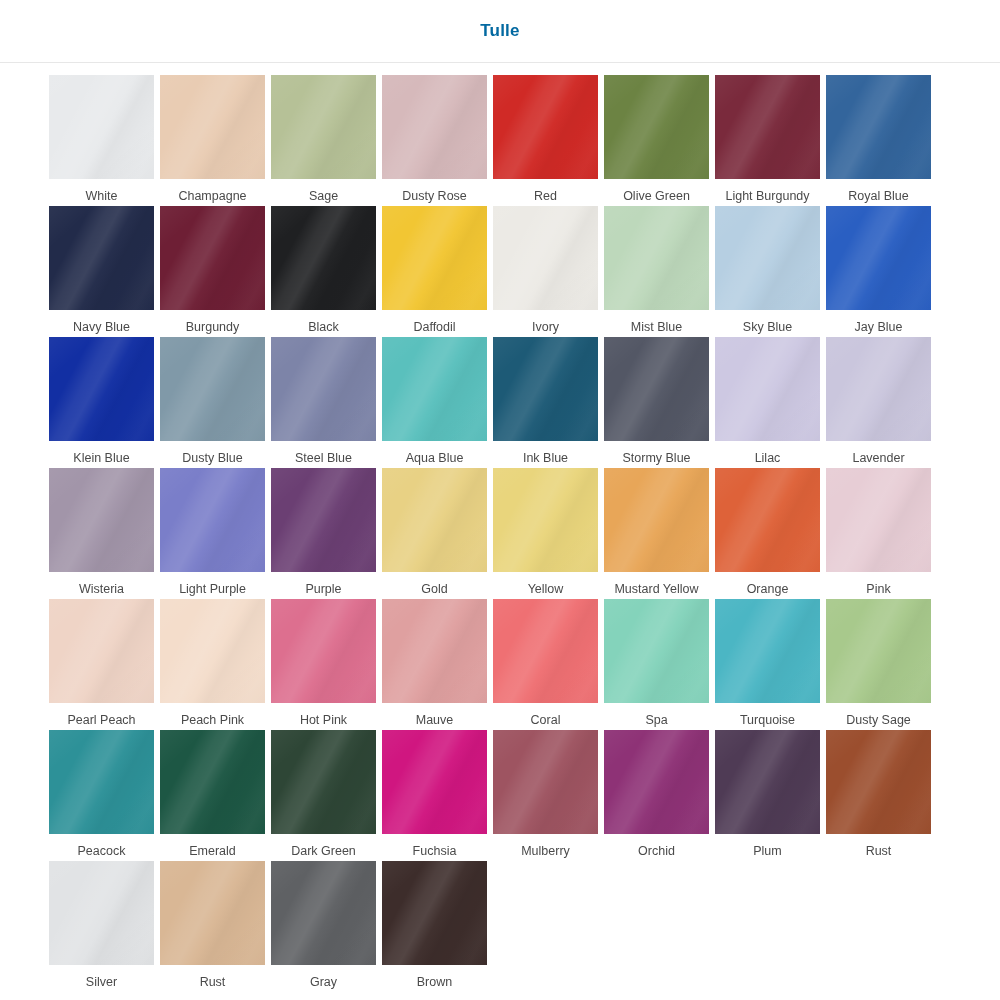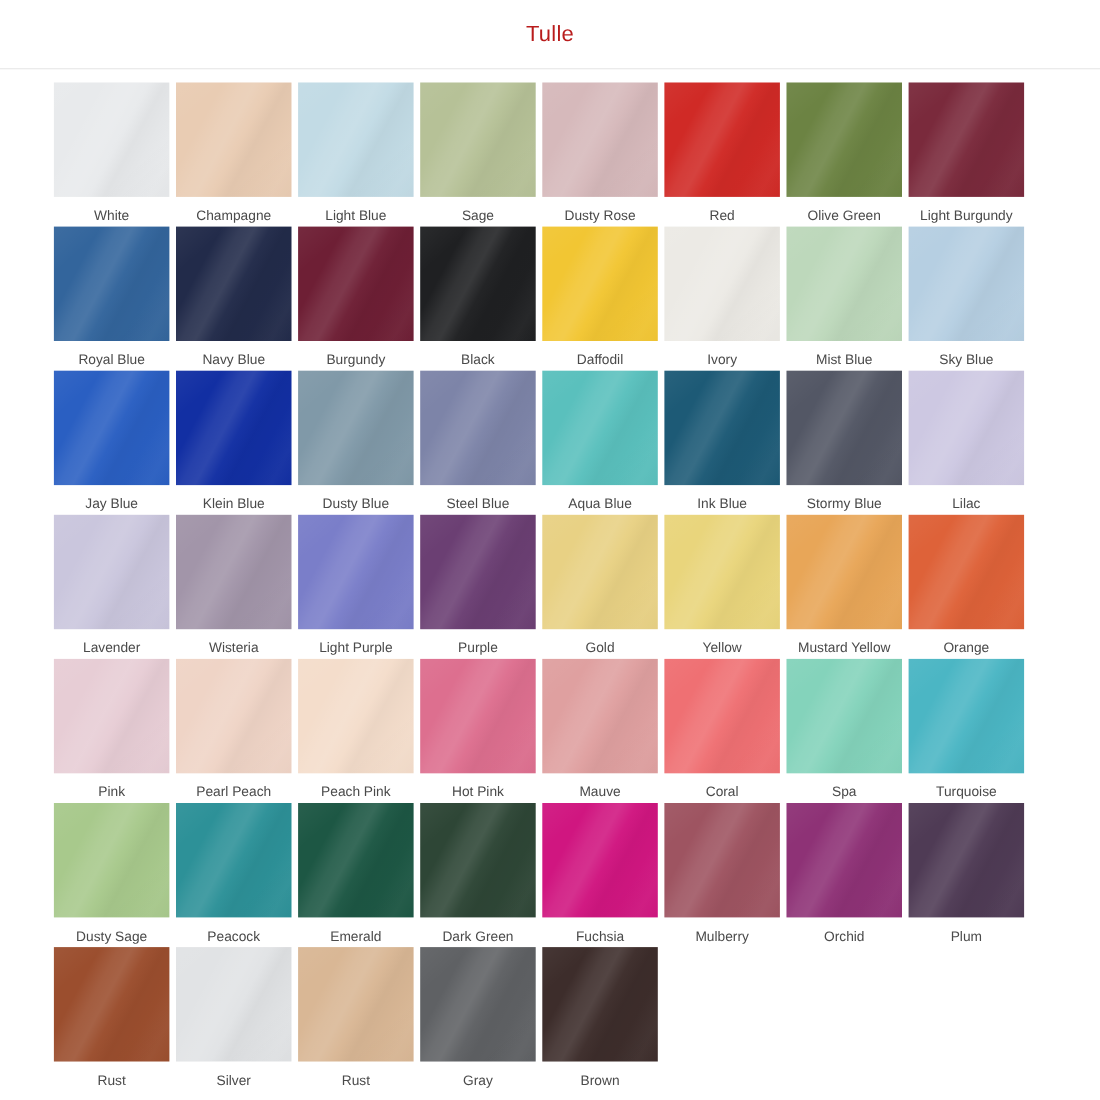--- a/index.html
+++ b/index.html
@@ -25,23 +25,23 @@
   
   .header {
     height: 63px;
     display: flex;
     align-items: center;
     justify-content: center;
     border-bottom: 1px solid #e7e7e7;
     box-sizing: border-box;
   }
   .header-title {
-    font-size: 20px;
-    font-weight: normal;
-    color: #b91c1c;
+    font-size: 17px;
+    font-weight: bold;
+    color: #0369a1;
     letter-spacing: 0.2px;
   }
 
   
   .swatch-grid {
     padding: 12px 49px 0 49px;
     box-sizing: border-box;
     display: grid;
     grid-template-columns: repeat(8, 105px);
     column-gap: 6px;
@@ -117,24 +117,20 @@
   <div class="swatch-grid">
       <div class="swatch-cell">
         <div class="swatch-chip" style="background-color: rgb(232, 234, 236);"></div>
         <div class="swatch-label">White</div>
       </div>
       <div class="swatch-cell">
         <div class="swatch-chip" style="background-color: rgb(233, 204, 179);"></div>
         <div class="swatch-label">Champagne</div>
       </div>
       <div class="swatch-cell">
-        <div class="swatch-chip" style="background-color: rgb(194, 219, 229);"></div>
-        <div class="swatch-label">Light Blue</div>
-      </div>
-      <div class="swatch-cell">
         <div class="swatch-chip" style="background-color: rgb(182, 193, 151);"></div>
         <div class="swatch-label">Sage</div>
       </div>
       <div class="swatch-cell">
         <div class="swatch-chip" style="background-color: rgb(214, 185, 187);"></div>
         <div class="swatch-label">Dusty Rose</div>
       </div>
       <div class="swatch-cell">
         <div class="swatch-chip" style="background-color: rgb(208, 42, 38);"></div>
         <div class="swatch-label">Red</div>

